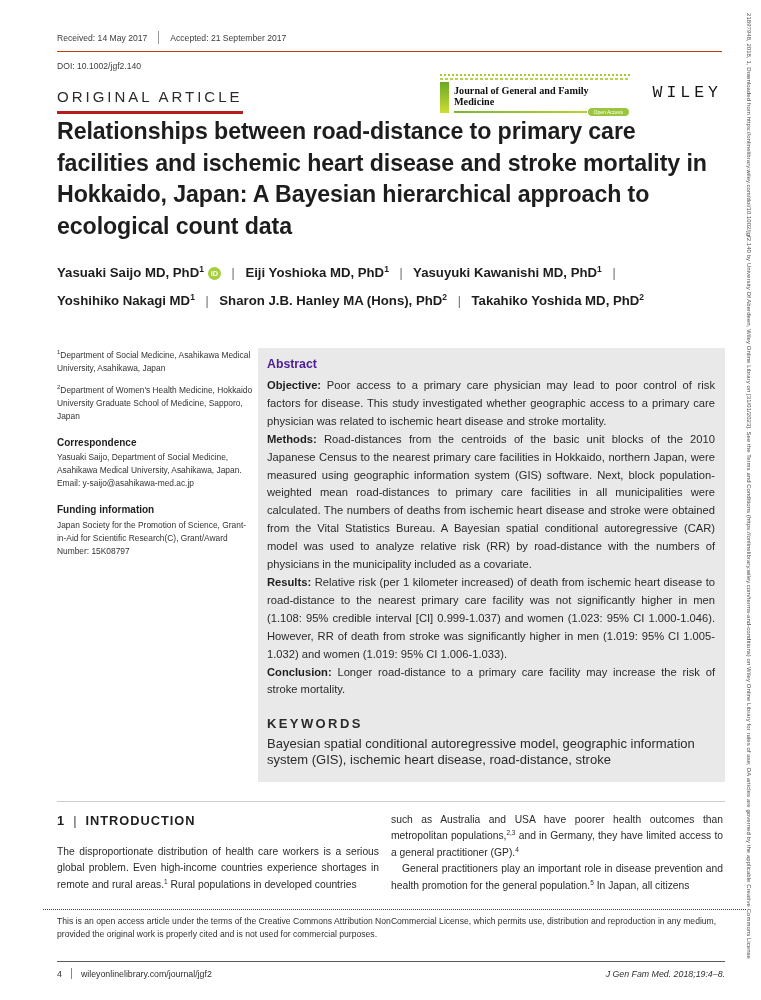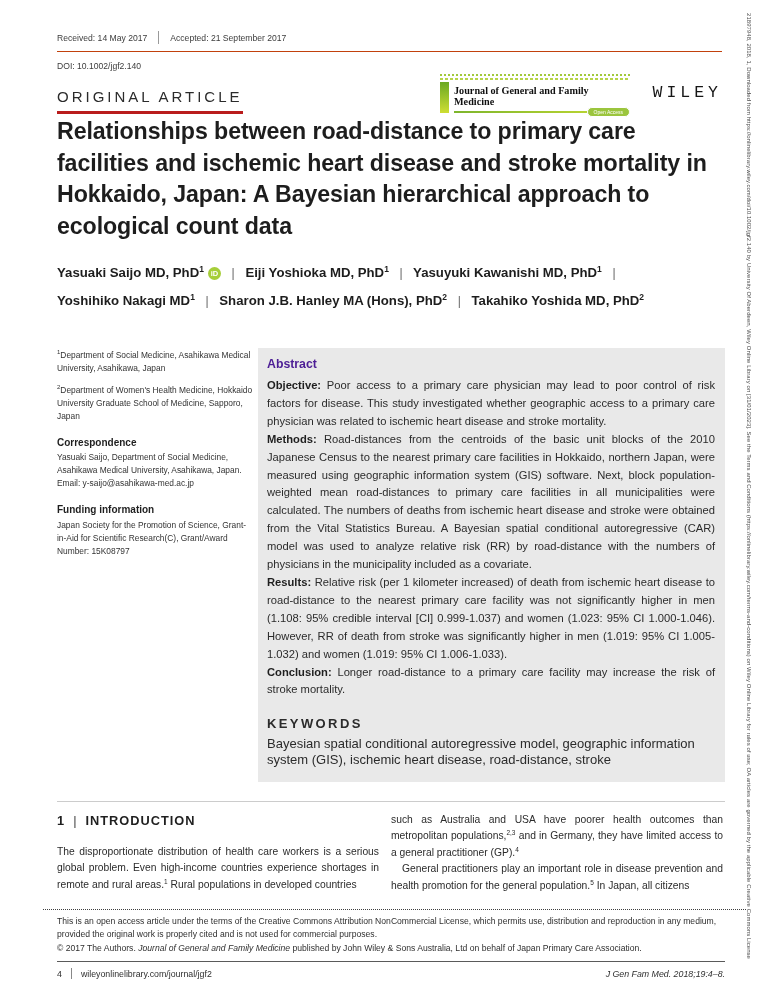--- a/index.html
+++ b/index.html
@@ -163,21 +163,20 @@
   </div>
 
   <div class="intro-right">
     <p class="body-text"><span>such as Australia and USA have poorer health outcomes than metropolitan populations,</span><sup>2,3</sup><span> and in Germany, they have limited access to a general practitioner (GP).</span><sup>4</sup></p>
     <p class="body-text indent"><span>General practitioners play an important role in disease prevention and health promotion for the general population.</span><sup>5</sup><span> In Japan, all citizens</span></p>
   </div>
 
   <div class="dotted-rule"></div>
   <div class="license-note">
     <p>This is an open access article under the terms of the Creative Commons Attribution NonCommercial License, which permits use, distribution and reproduction in any medium, provided the original work is properly cited and is not used for commercial purposes.</p>
-    <p><span>© 2017 The Authors. </span><span class="it">Journal of General and Family Medicine</span><span> published by John Wiley &amp; Sons Australia, Ltd on behalf of Japan Primary Care Association.</span></p>
   </div>
   <div class="footer-rule"></div>
   <div class="footer-row">
     <div class="footer-left">
       <span>4</span>
       <span class="footer-sep"></span>
       <span>wileyonlinelibrary.com/journal/jgf2</span>
     </div>
     <span class="citation">J Gen Fam Med. 2018;19:4–8.</span>
   </div>

